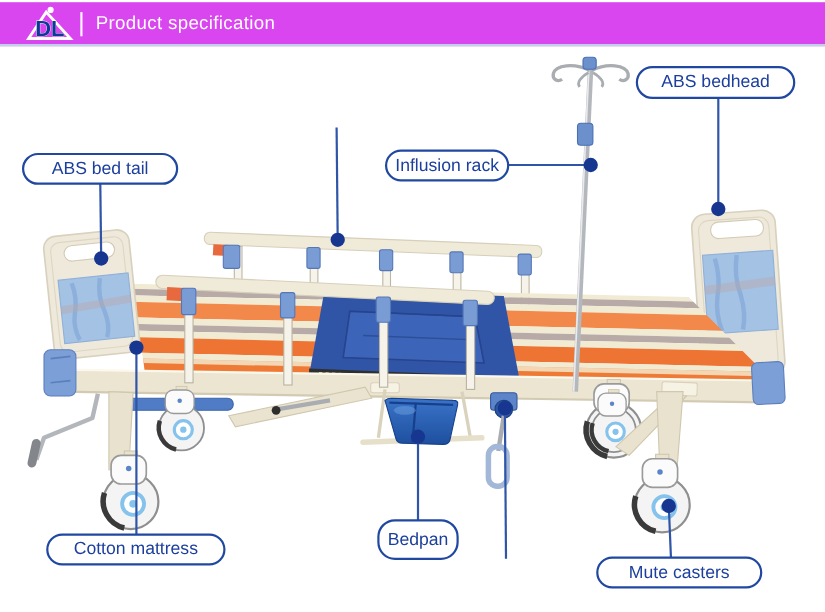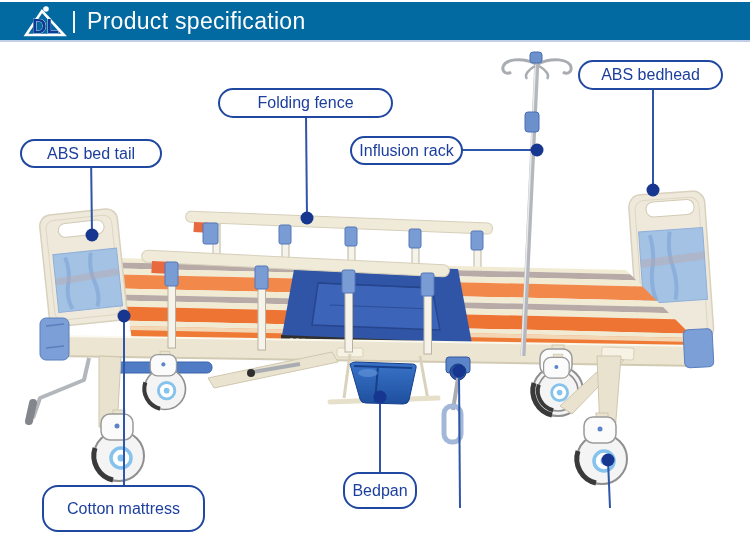--- a/index.html
+++ b/index.html
@@ -3,28 +3,28 @@
 <meta charset="utf-8">
 <style>
   html,body{margin:0;padding:0;background:#fff;}
   .stage{
     position:relative;width:750px;height:556px;background:#ffffff;overflow:hidden;
     font-family:"Liberation Sans", sans-serif;
   }
   
   .header-bar{
     position:absolute;left:0;top:2px;width:750px;height:38px;
-    background:#0369a1;border-bottom:2px solid #c2cfe8;
+    background:#d946ef;border-bottom:2px solid #c2cfe8;
     display:flex;align-items:center;
   }
   .logo{position:absolute;left:22px;top:3px;width:46px;height:34px;}
   .header-divider{position:absolute;left:73px;top:9px;width:2px;height:22px;background:#ffffff;opacity:.95;}
   .page-title{
     position:absolute;left:87px;top:0;height:38px;display:flex;align-items:center;
-    color:#ffffff;font-size:23px;font-weight:400;letter-spacing:.3px;margin:0;
+    color:#ffffff;font-size:17px;font-weight:400;letter-spacing:.3px;margin:0;
   }
   .bed-svg{position:absolute;left:0;top:0;width:750px;height:556px;}
   
   .pill{
     position:absolute;box-sizing:border-box;background:#ffffff;
     border:2px solid #2148a1;border-radius:16px;color:#1c3f9e;
     font-size:16px;display:flex;align-items:center;justify-content:center;
     white-space:nowrap;z-index:5;
   }
 </style>
@@ -218,19 +218,19 @@
       <circle cx="92" cy="235" r="6.5"></circle>
       <circle cx="537" cy="150" r="6.5"></circle>
       <circle cx="124" cy="316" r="6.5"></circle>
       <circle cx="380" cy="397" r="6.5"></circle>
       <circle cx="459" cy="371" r="6.5"></circle>
       <circle cx="608" cy="460" r="6.5"></circle>
     </g>
   </svg>
 
   <div class="pill" style="left:20px;  top:139px; width:142px; height:29px;">ABS bed tail</div>
-  <div class="pill" style="left:218px; top:88px;  width:175px; height:30px;">Folding fence</div>
   <div class="pill" style="left:350px; top:136px; width:113px; height:29px;">Influsion rack</div>
   <div class="pill" style="left:578px; top:60px;  width:145px; height:30px;">ABS bedhead</div>
-  <div class="pill" style="left:42px;  top:485px; width:163px; height:47px;">Cotton mattress</div>
+  <div class="pill" style="left:42px;  top:485px; width:163px; height:29px;">Cotton mattress</div>
   <div class="pill" style="left:343px; top:472px; width:74px;  height:37px;">Bedpan</div>
+  <div class="pill" style="left:542px; top:506px; width:151px; height:29px;">Mute casters</div>
 
 </div>
 
 </body></html>

